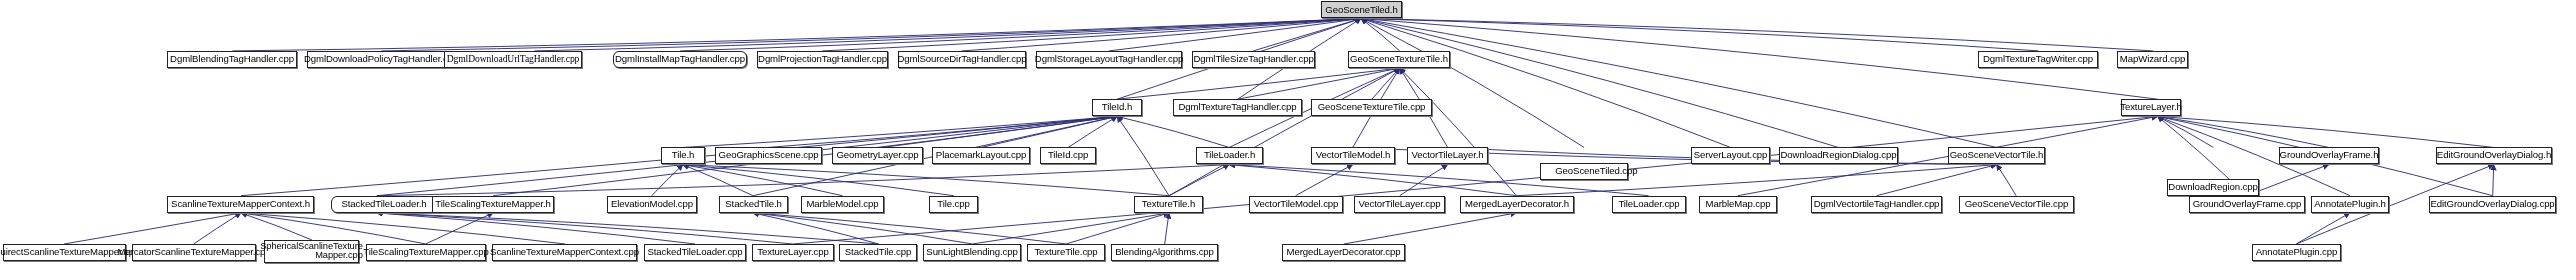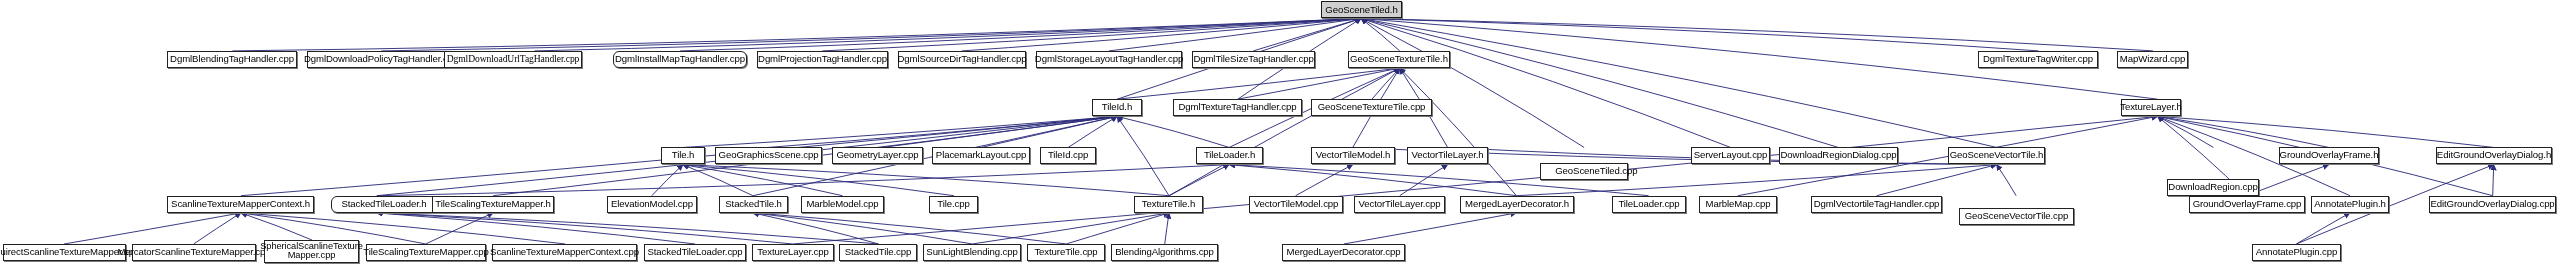--- a/index.html
+++ b/index.html
@@ -183,27 +183,27 @@
       <div class="node" style="left: 719px; top: 196px; width: 69px;">StackedTile.h</div>
       <div class="node" style="left: 801px; top: 196px; width: 83px;">MarbleModel.cpp</div>
       <div class="node" style="left: 929px; top: 196px; width: 49px;">Tile.cpp</div>
       <div class="node" style="left: 1134px; top: 196px; width: 69px;">TextureTile.h</div>
       <div class="node" style="left: 1249px; top: 196px; width: 94px;">VectorTileModel.cpp</div>
       <div class="node" style="left: 1354px; top: 196px; width: 91px;">VectorTileLayer.cpp</div>
       <div class="node" style="left: 1460px; top: 196px; width: 114px;">MergedLayerDecorator.h</div>
       <div class="node" style="left: 1612px; top: 196px; width: 74px;">TileLoader.cpp</div>
       <div class="node" style="left: 1699px; top: 196px; width: 78px;">MarbleMap.cpp</div>
       <div class="node" style="left: 1811px; top: 196px; width: 131px;">DgmlVectortileTagHandler.cpp</div>
-      <div class="node" style="left: 1959px; top: 196px; width: 115px; margin-top: 12px;">GeoSceneVectorTile.cpp</div>
+      <div class="node" style="left: 1959px; top: 196px; width: 115px;">GeoSceneVectorTile.cpp</div>
       <div class="node" style="left: 2189px; top: 196px; width: 116px;">GroundOverlayFrame.cpp</div>
       <div class="node" style="left: 2311px; top: 196px; width: 78px;">AnnotatePlugin.h</div>
       <div class="node" style="left: 2429px; top: 196px; width: 127px;">EditGroundOverlayDialog.cpp</div>
       <div class="node" style="left: 2.6px; top: 244px; width: 123px;">EquirectScanlineTextureMapper.cpp</div>
       <div class="node" style="left: 132px; top: 244px; width: 124px;">MercatorScanlineTextureMapper.cpp</div>
-      <div class="node two-line" style="left: 264px; top: 240px; width: 95px;">SphericalScanlineTexture Mapper.cpp</div>
+      <div class="node two-line" style="left: 264px; top: 240px; width: 95px; text-align: right;">SphericalScanlineTexture Mapper.cpp</div>
       <div class="node" style="left: 366px; top: 244px; width: 120px;">TileScalingTextureMapper.cpp</div>
       <div class="node" style="left: 492px; top: 244px; width: 145px;">ScanlineTextureMapperContext.cpp</div>
       <div class="node" style="left: 644px; top: 244px; width: 102px;">StackedTileLoader.cpp</div>
       <div class="node" style="left: 752px; top: 244px; width: 82px;">TextureLayer.cpp</div>
       <div class="node" style="left: 839px; top: 244px; width: 78px;">StackedTile.cpp</div>
       <div class="node" style="left: 923px; top: 244px; width: 98px;">SunLightBlending.cpp</div>
       <div class="node" style="left: 1027px; top: 244px; width: 78px;">TextureTile.cpp</div>
       <div class="node" style="left: 1111px; top: 244px; width: 107px;">BlendingAlgorithms.cpp</div>
       <div class="node" style="left: 1282px; top: 244px; width: 123px;">MergedLayerDecorator.cpp</div>
       <div class="node" style="left: 2252px; top: 244px; width: 89px;">AnnotatePlugin.cpp</div>

